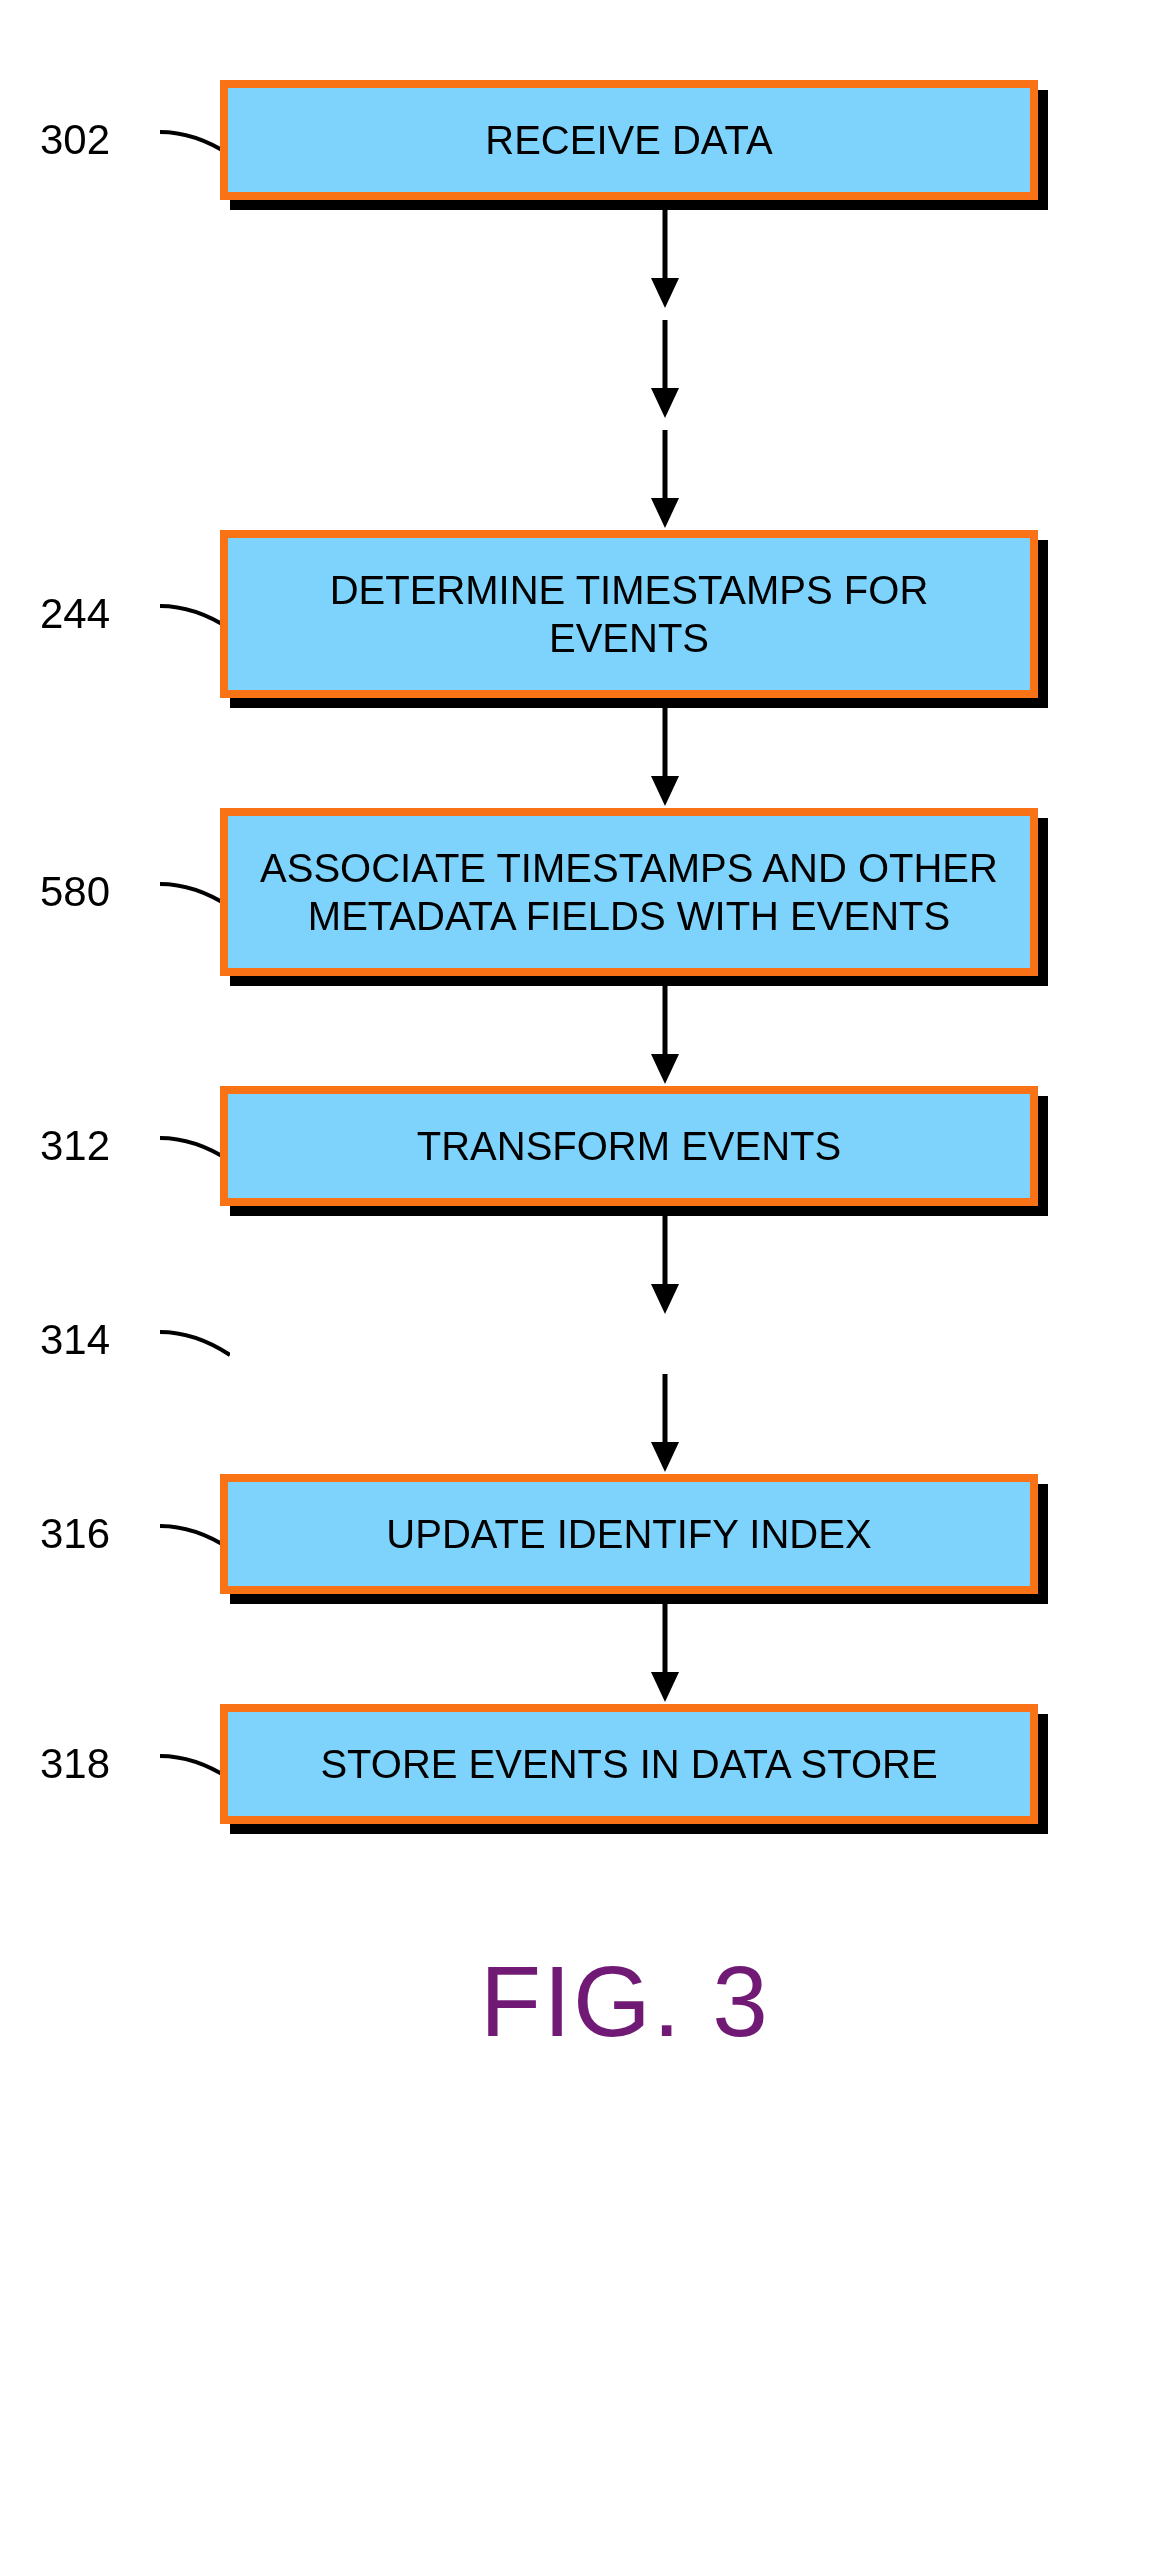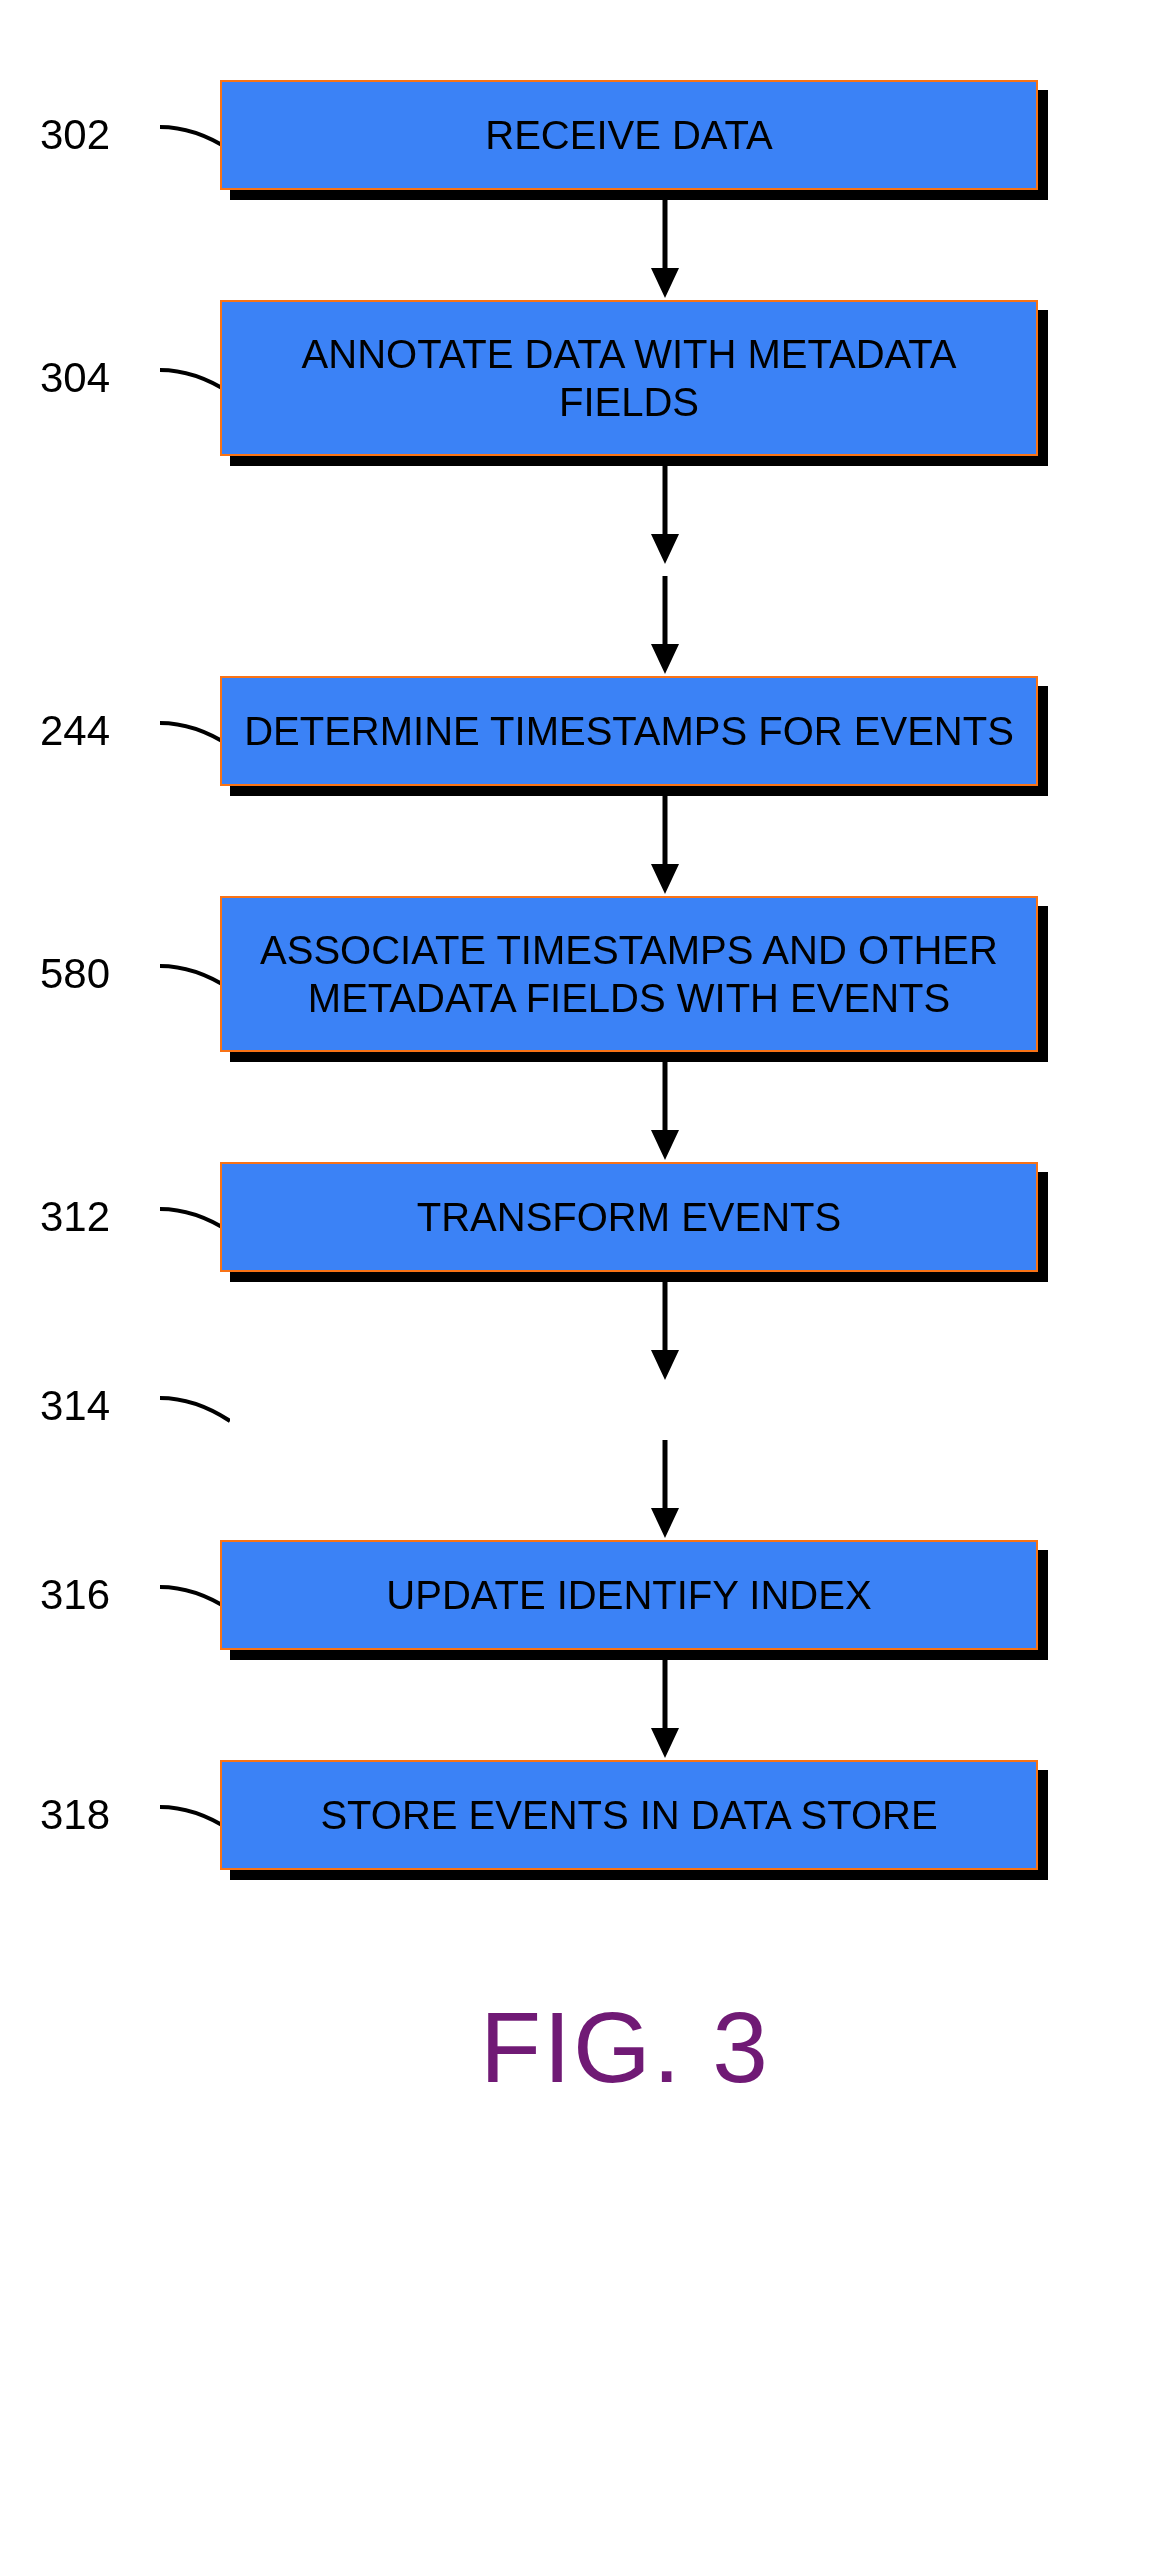--- a/index.html
+++ b/index.html
@@ -53,22 +53,22 @@
       position: absolute;
       top: 10px;
       left: 10px;
       right: -10px;
       bottom: -10px;
       background: #000;
       z-index: 0;
     }
     .step-content {
       position: relative;
-      background: #3b82f6;
-      border: 2px solid #f97316;
+      background: #7dd3fc;
+      border: 8px solid #f97316;
       padding: 28px 20px;
       text-align: center;
       font-size: 40px;
       font-weight: 400;
       color: #000;
       z-index: 1;
       min-height: 110px;
       display: flex;
       align-items: center;
       justify-content: center;
@@ -111,32 +111,20 @@
     </div>
   </div>
 
   <div class="arrow-down">
     <svg width="40" height="110" viewBox="0 0 40 110">
       <line x1="20" y1="10" x2="20" y2="85" stroke="#000" stroke-width="5"></line>
       <polygon points="20,108 6,78 34,78" fill="#000"></polygon>
     </svg>
   </div>
 
-  <div class="step-row">
-    <div class="step-id">304</div>
-    <div class="connector-curve">
-      <svg width="70" height="40" viewBox="0 0 70 40">
-        <path d="M 0 12 Q 35 12 70 35" stroke="#000" stroke-width="4" fill="none"></path>
-      </svg>
-    </div>
-    <div class="step-box">
-      <div class="step-shadow"></div>
-      <div class="step-content">ANNOTATE DATA WITH METADATA FIELDS</div>
-    </div>
-  </div>
 
   <div class="arrow-down">
     <svg width="40" height="110" viewBox="0 0 40 110">
       <line x1="20" y1="10" x2="20" y2="85" stroke="#000" stroke-width="5"></line>
       <polygon points="20,108 6,78 34,78" fill="#000"></polygon>
     </svg>
   </div>
 
 
   <div class="arrow-down">

